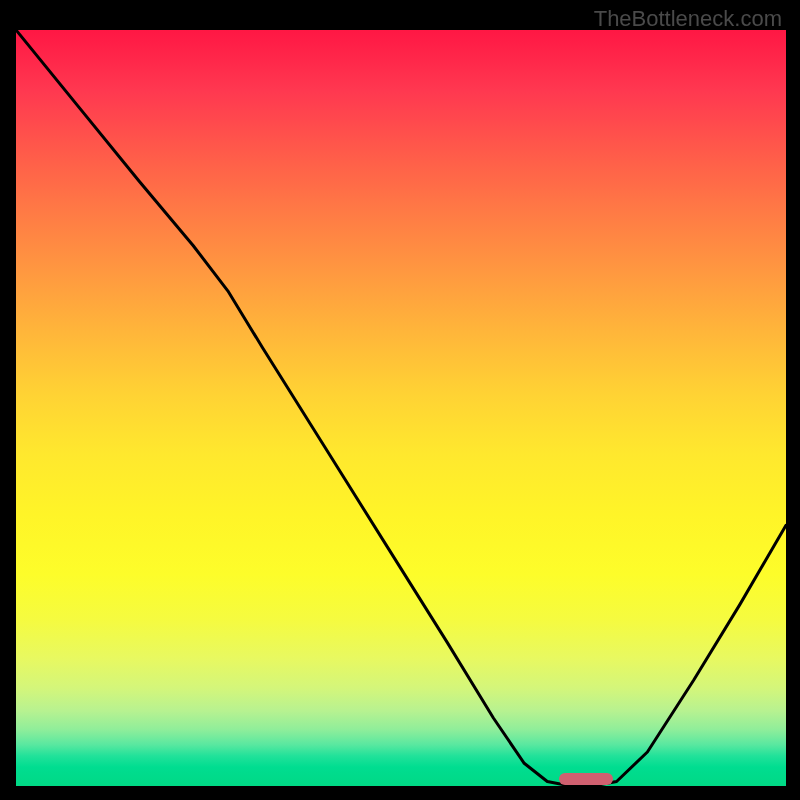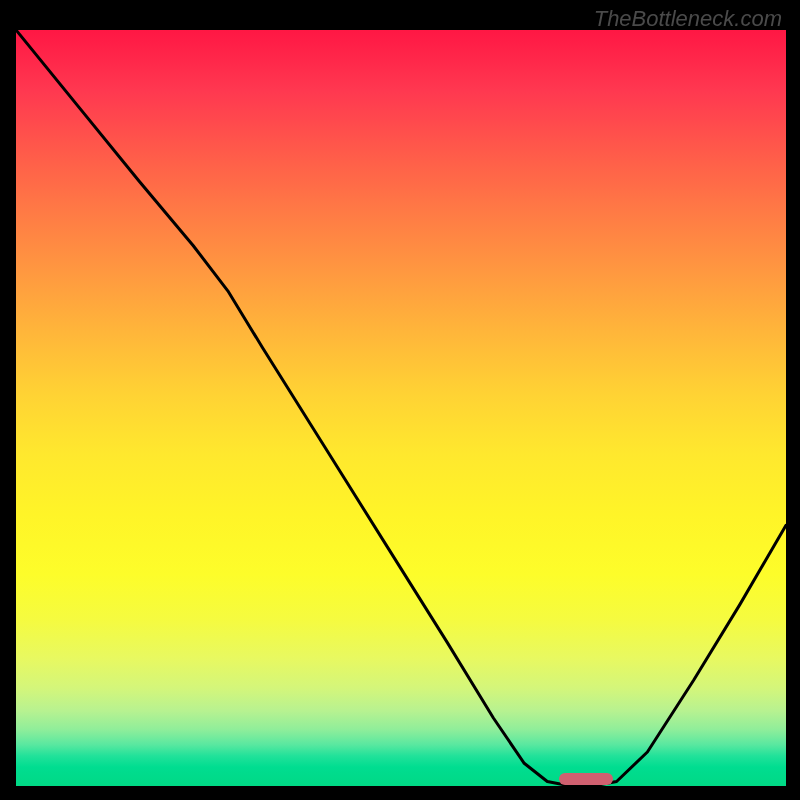--- a/index.html
+++ b/index.html
@@ -12,21 +12,20 @@
     overflow: hidden;
   }
   .watermark {
     position: absolute;
     top: 6px;
     right: 18px;
     color: #4a4a4a;
     font-size: 22px;
     font-weight: 500;
     z-index: 10;
-    font-style: italic;
   }
   .plot-area {
     position: absolute;
     left: 16px;
     top: 30px;
     width: 770px;
     height: 756px;
     overflow: hidden;
   }
   .gradient-bg {

